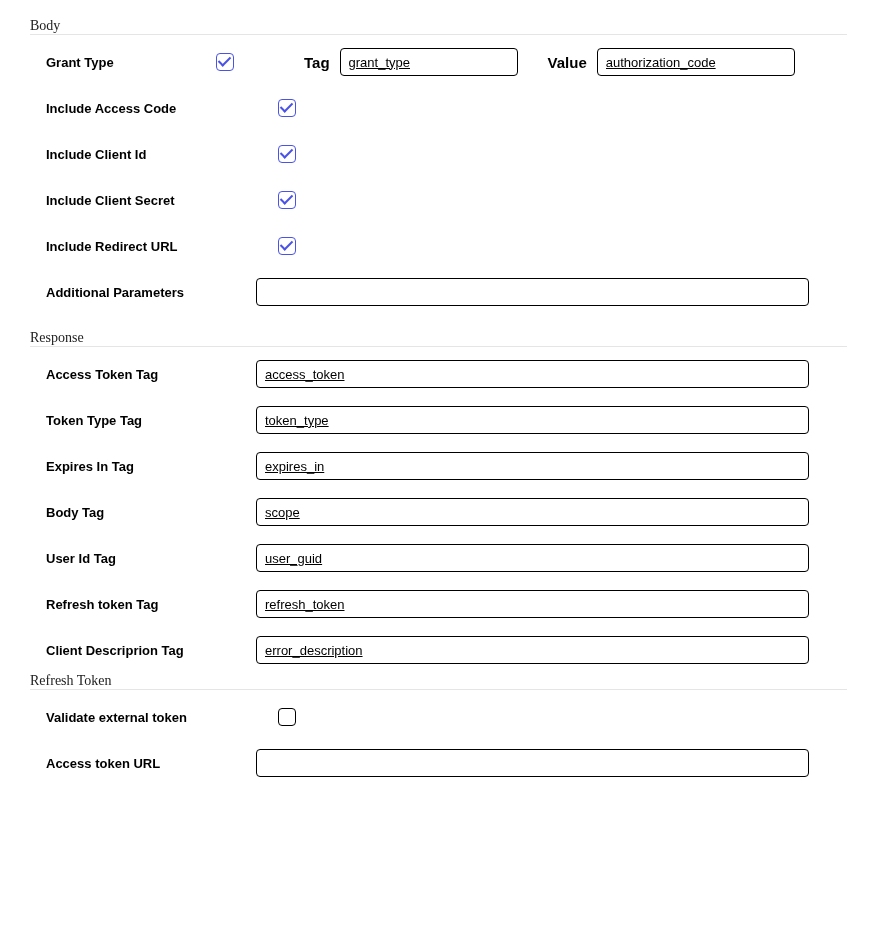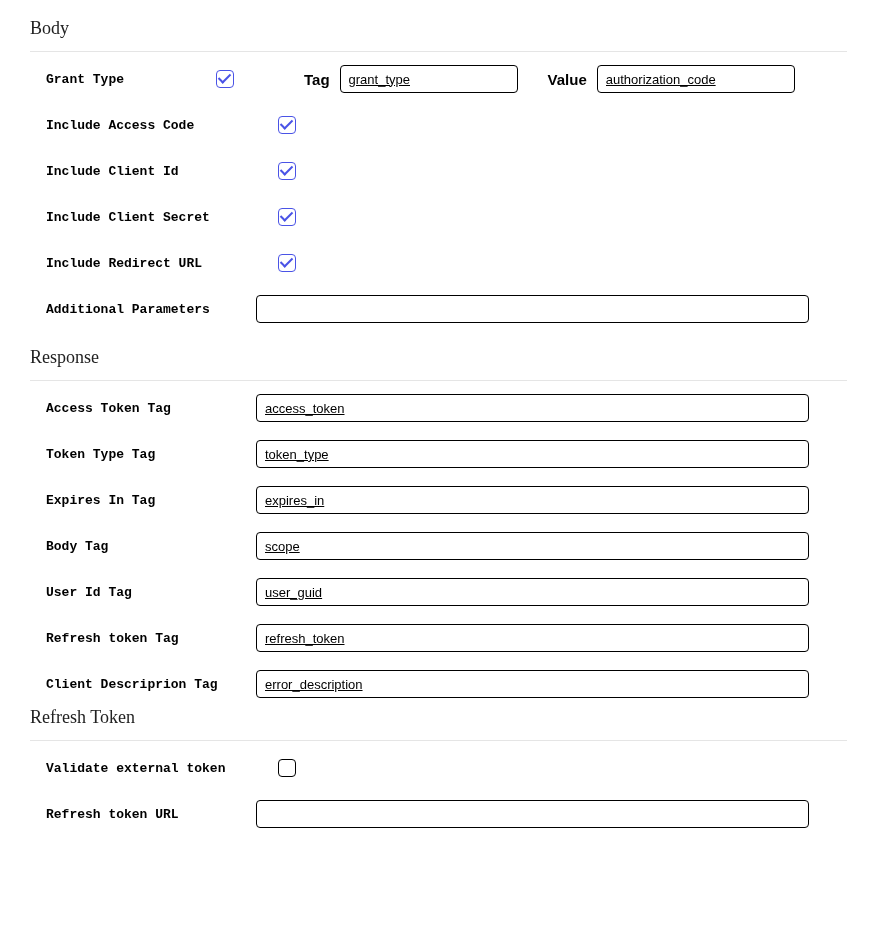--- a/index.html
+++ b/index.html
@@ -10,41 +10,40 @@
     color: #000;
     font-size: 14px;
   }
   .page {
     width: 877px;
     box-sizing: border-box;
     padding: 10px 30px 30px 30px;
   }
   .section-title {
     font-family: Georgia, "Times New Roman", serif;
-    font-size: 18px;
+    font-size: 14px;
     font-weight: 400;
     color: #222;
-    padding-bottom: 12px;
+    padding-bottom: 0;
     border-bottom: 1px solid #e5e5e5;
     margin-top: 8px;
     margin-bottom: 4px;
   }
   .row {
     display: flex;
     align-items: center;
     min-height: 46px;
     padding-left: 16px;
     gap: 10px;
   }
   .field-label {
     font-weight: 700;
     font-size: 13px;
     width: 200px;
     color: #000;
-    font-family: Liberation Mono, monospace;
   }
   .narrow-label {
     font-weight: 700;
     font-size: 15px;
     color: #000;
     margin-left: 6px;
   }
   input[type="text"].box {
     height: 26px;
     border: 1px solid #000;
@@ -174,17 +173,17 @@
 
   <div class="section-title" style="margin-top:0">Refresh Token</div>
 
   <div class="row">
     <span class="field-label">Validate external token</span>
     <span class="spacer-after-cb"></span>
     <span class="cb unchecked"></span>
   </div>
 
   <div class="row">
-    <span class="field-label">Refresh token URL</span>
+    <span class="field-label">Access token URL</span>
     <input type="text" class="box wide" value="" style="">
   </div>
 
 </div>
 
 </body></html>

